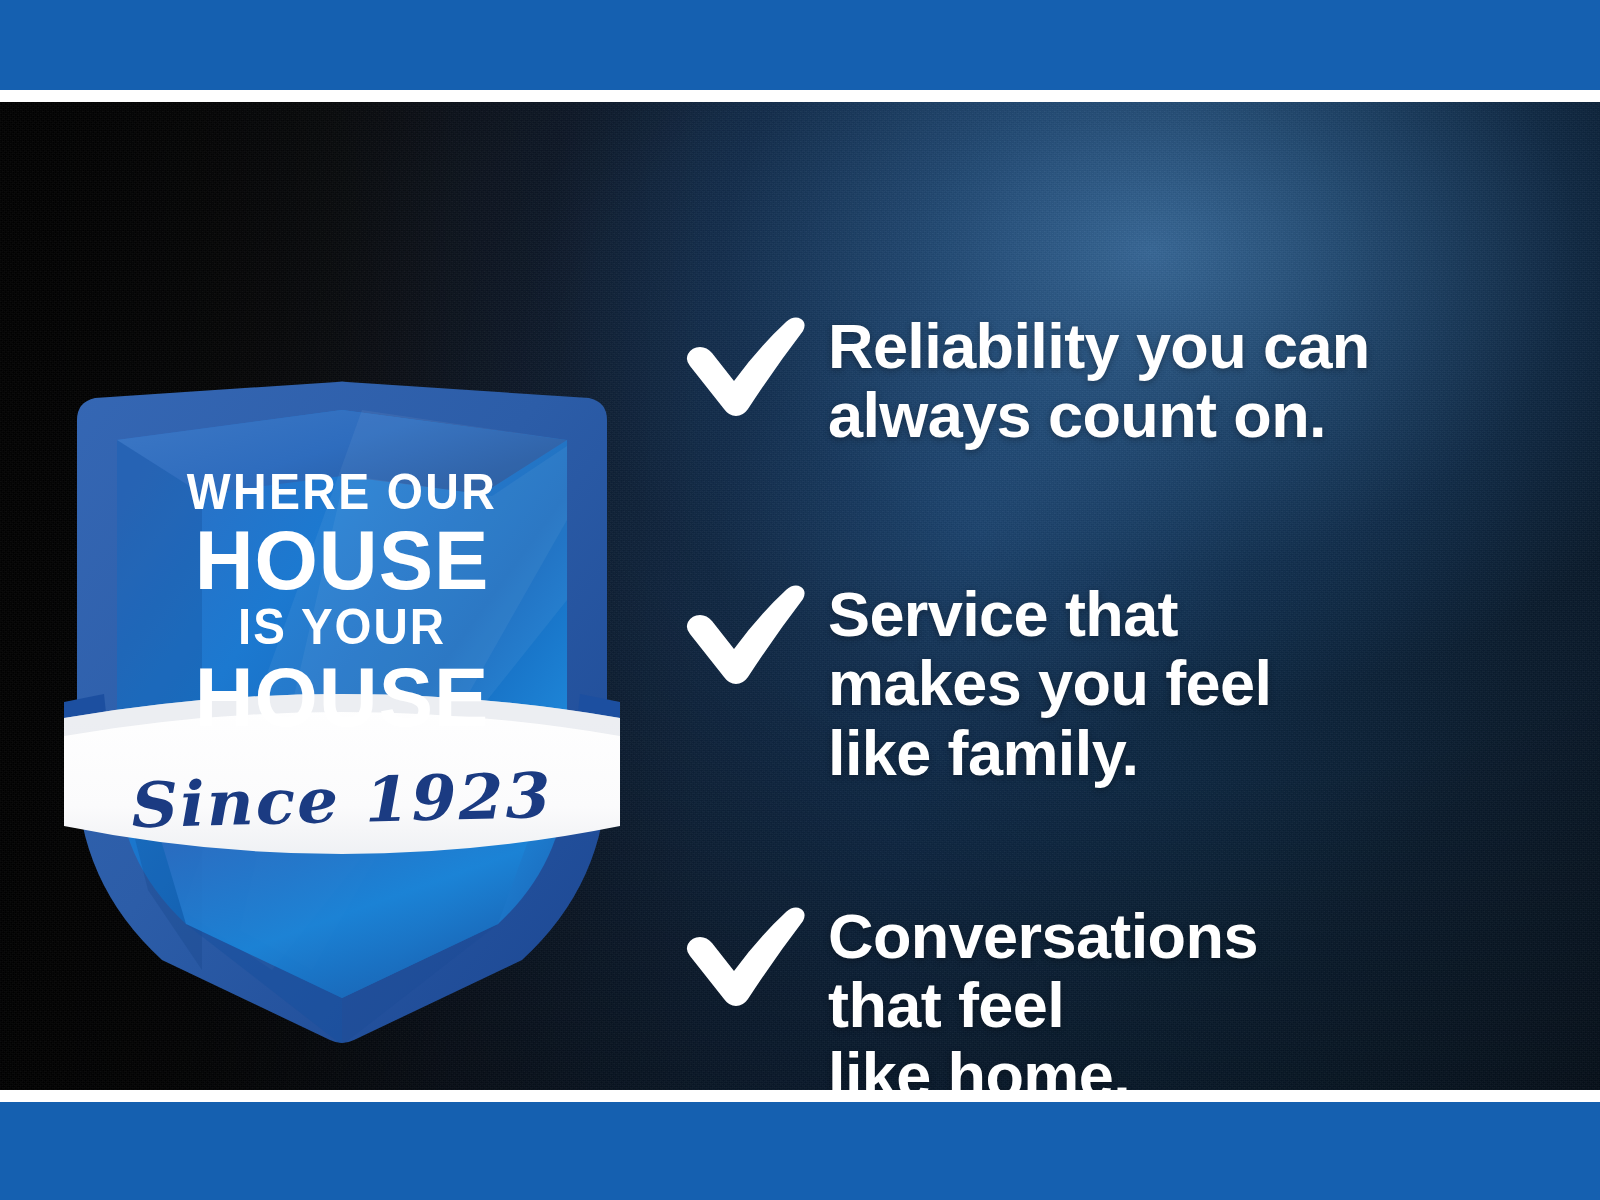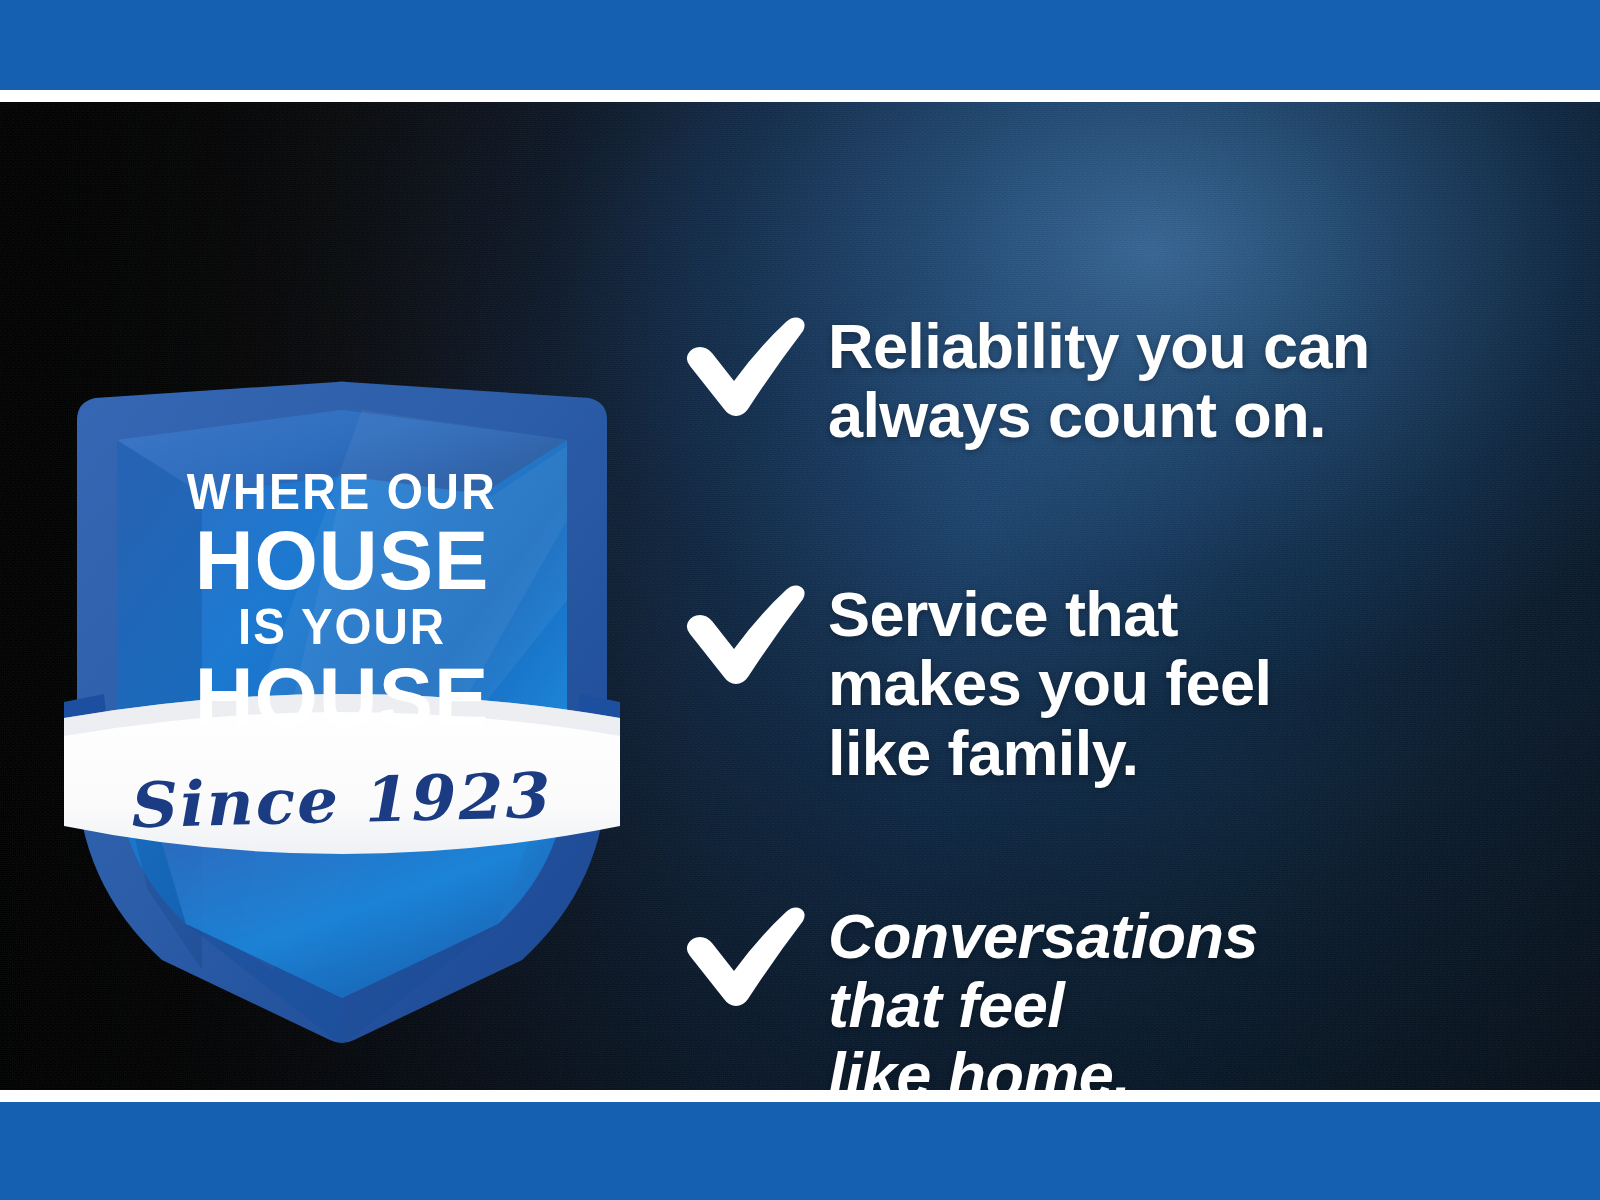--- a/index.html
+++ b/index.html
@@ -152,21 +152,21 @@
     height: 988px;
   }
   .benefit {
     position: absolute;
     left: 0;
     display: flex;
     align-items: flex-start;
   }
   #benefit-0 { top: 104px; }
   #benefit-1 { top: 372px; }
-  #benefit-2 { top: 694px; font-style: italic; }
+  #benefit-2 { top: 694px; }
 
   .check-icon {
     flex: 0 0 auto;
     width: 150px;
     height: 112px;
     margin-right: 8px;
   }
   .check-icon svg { display: block; width: 150px; height: 112px; }
 
   .benefit-text {

